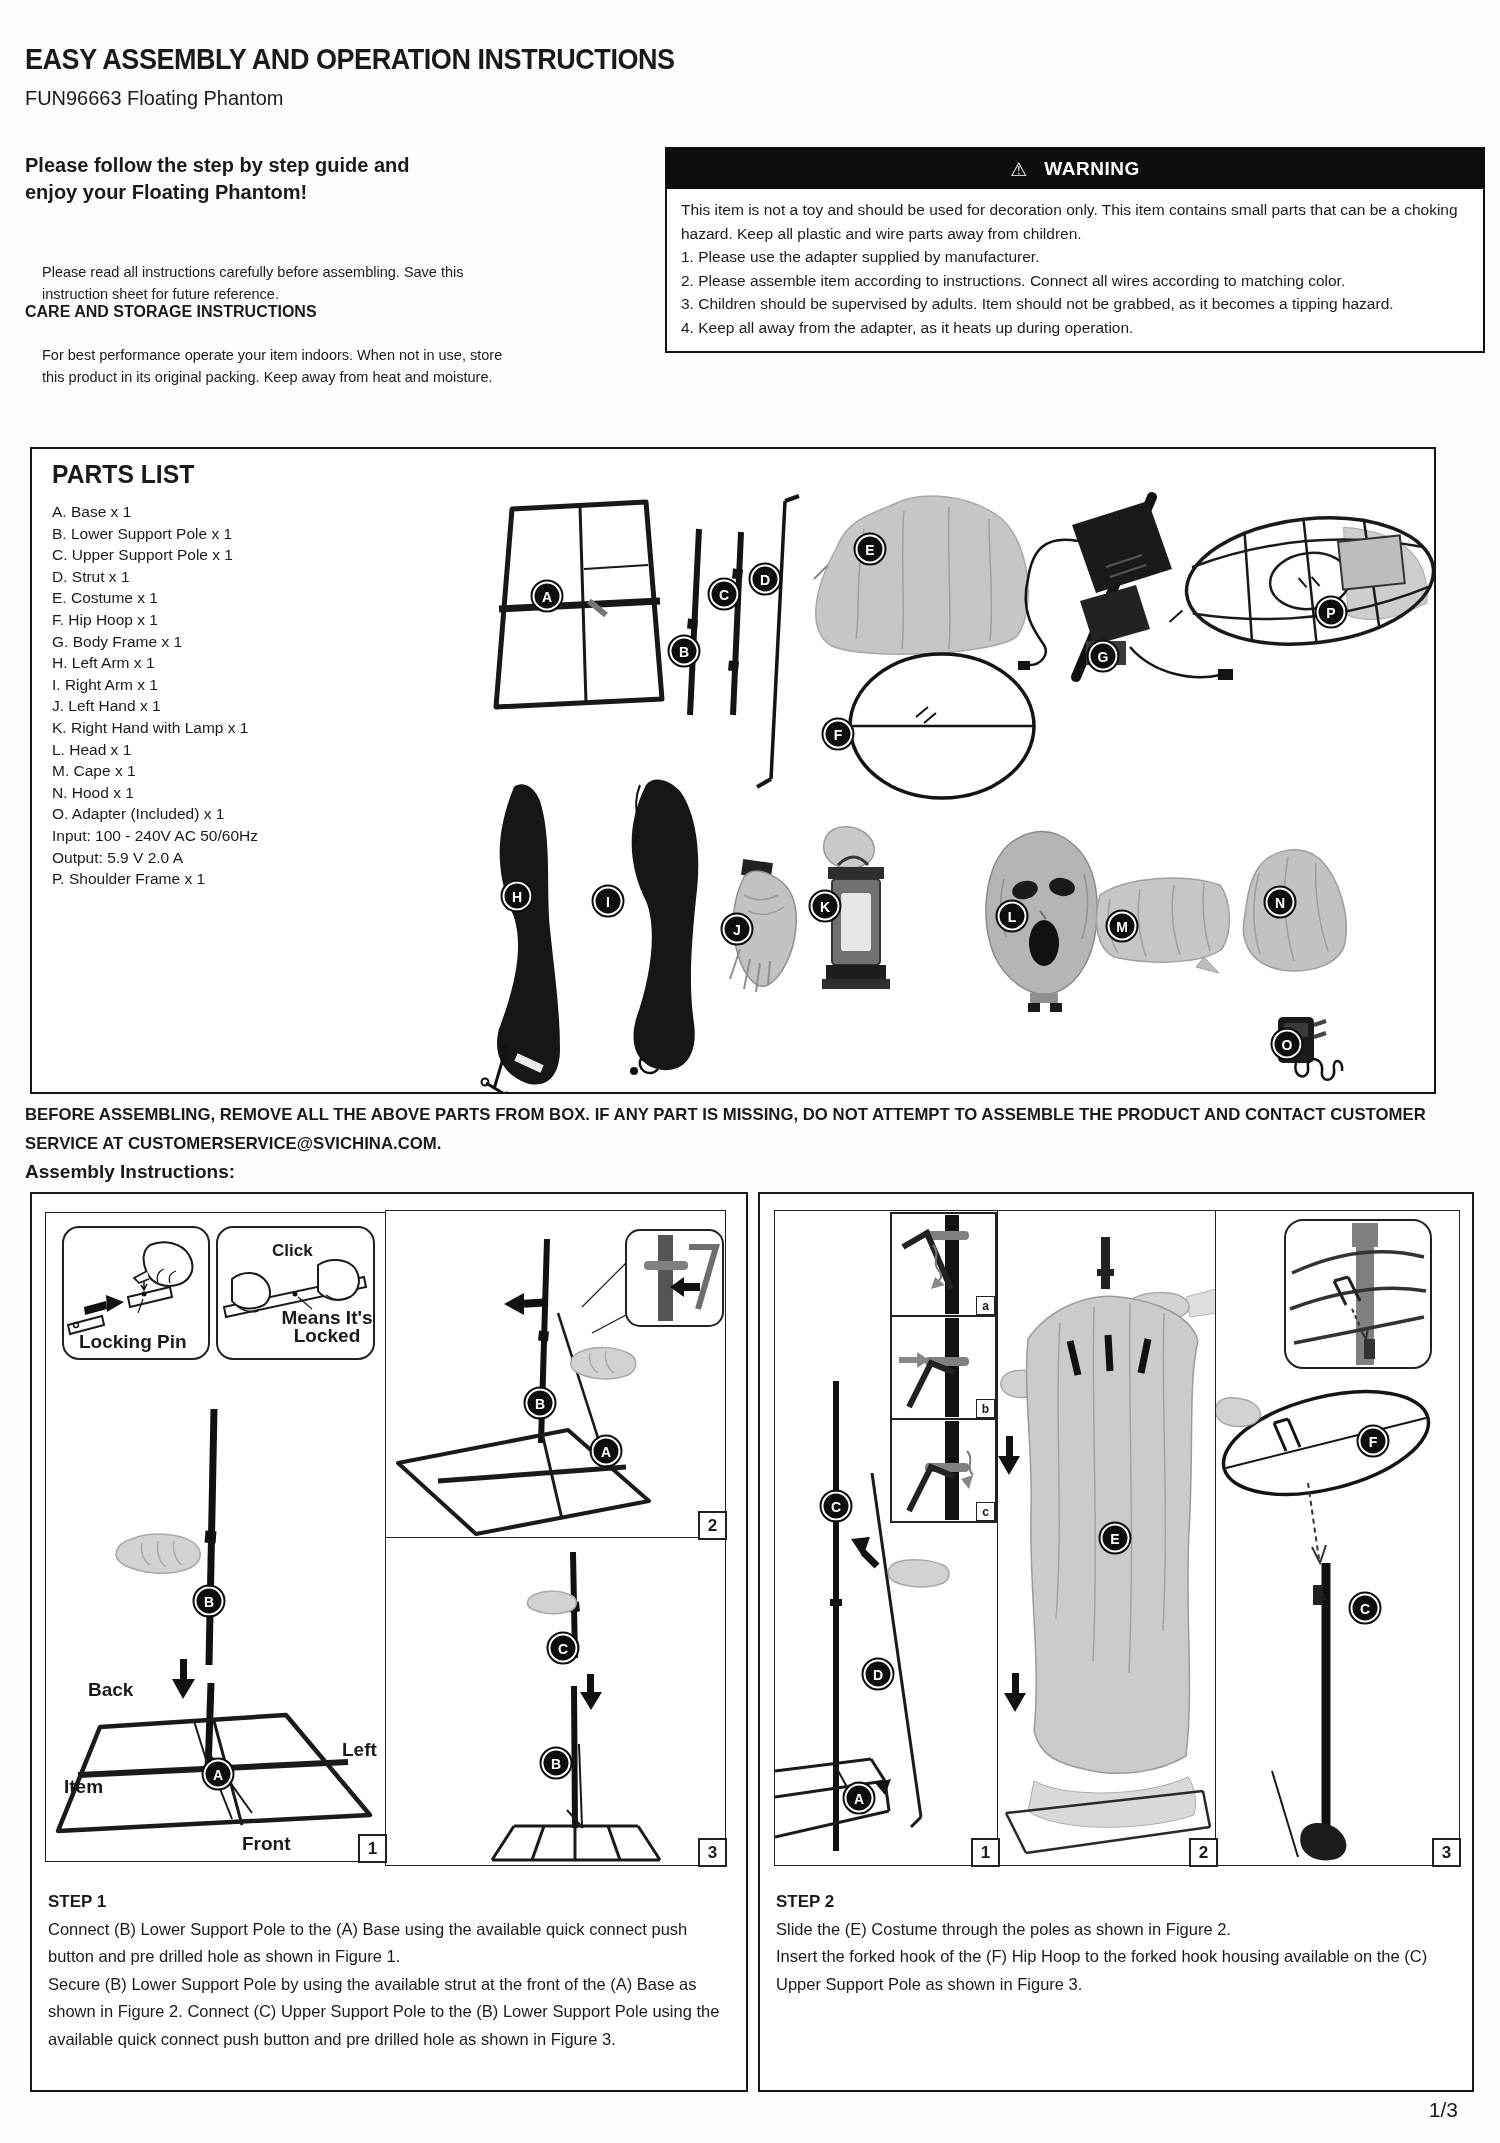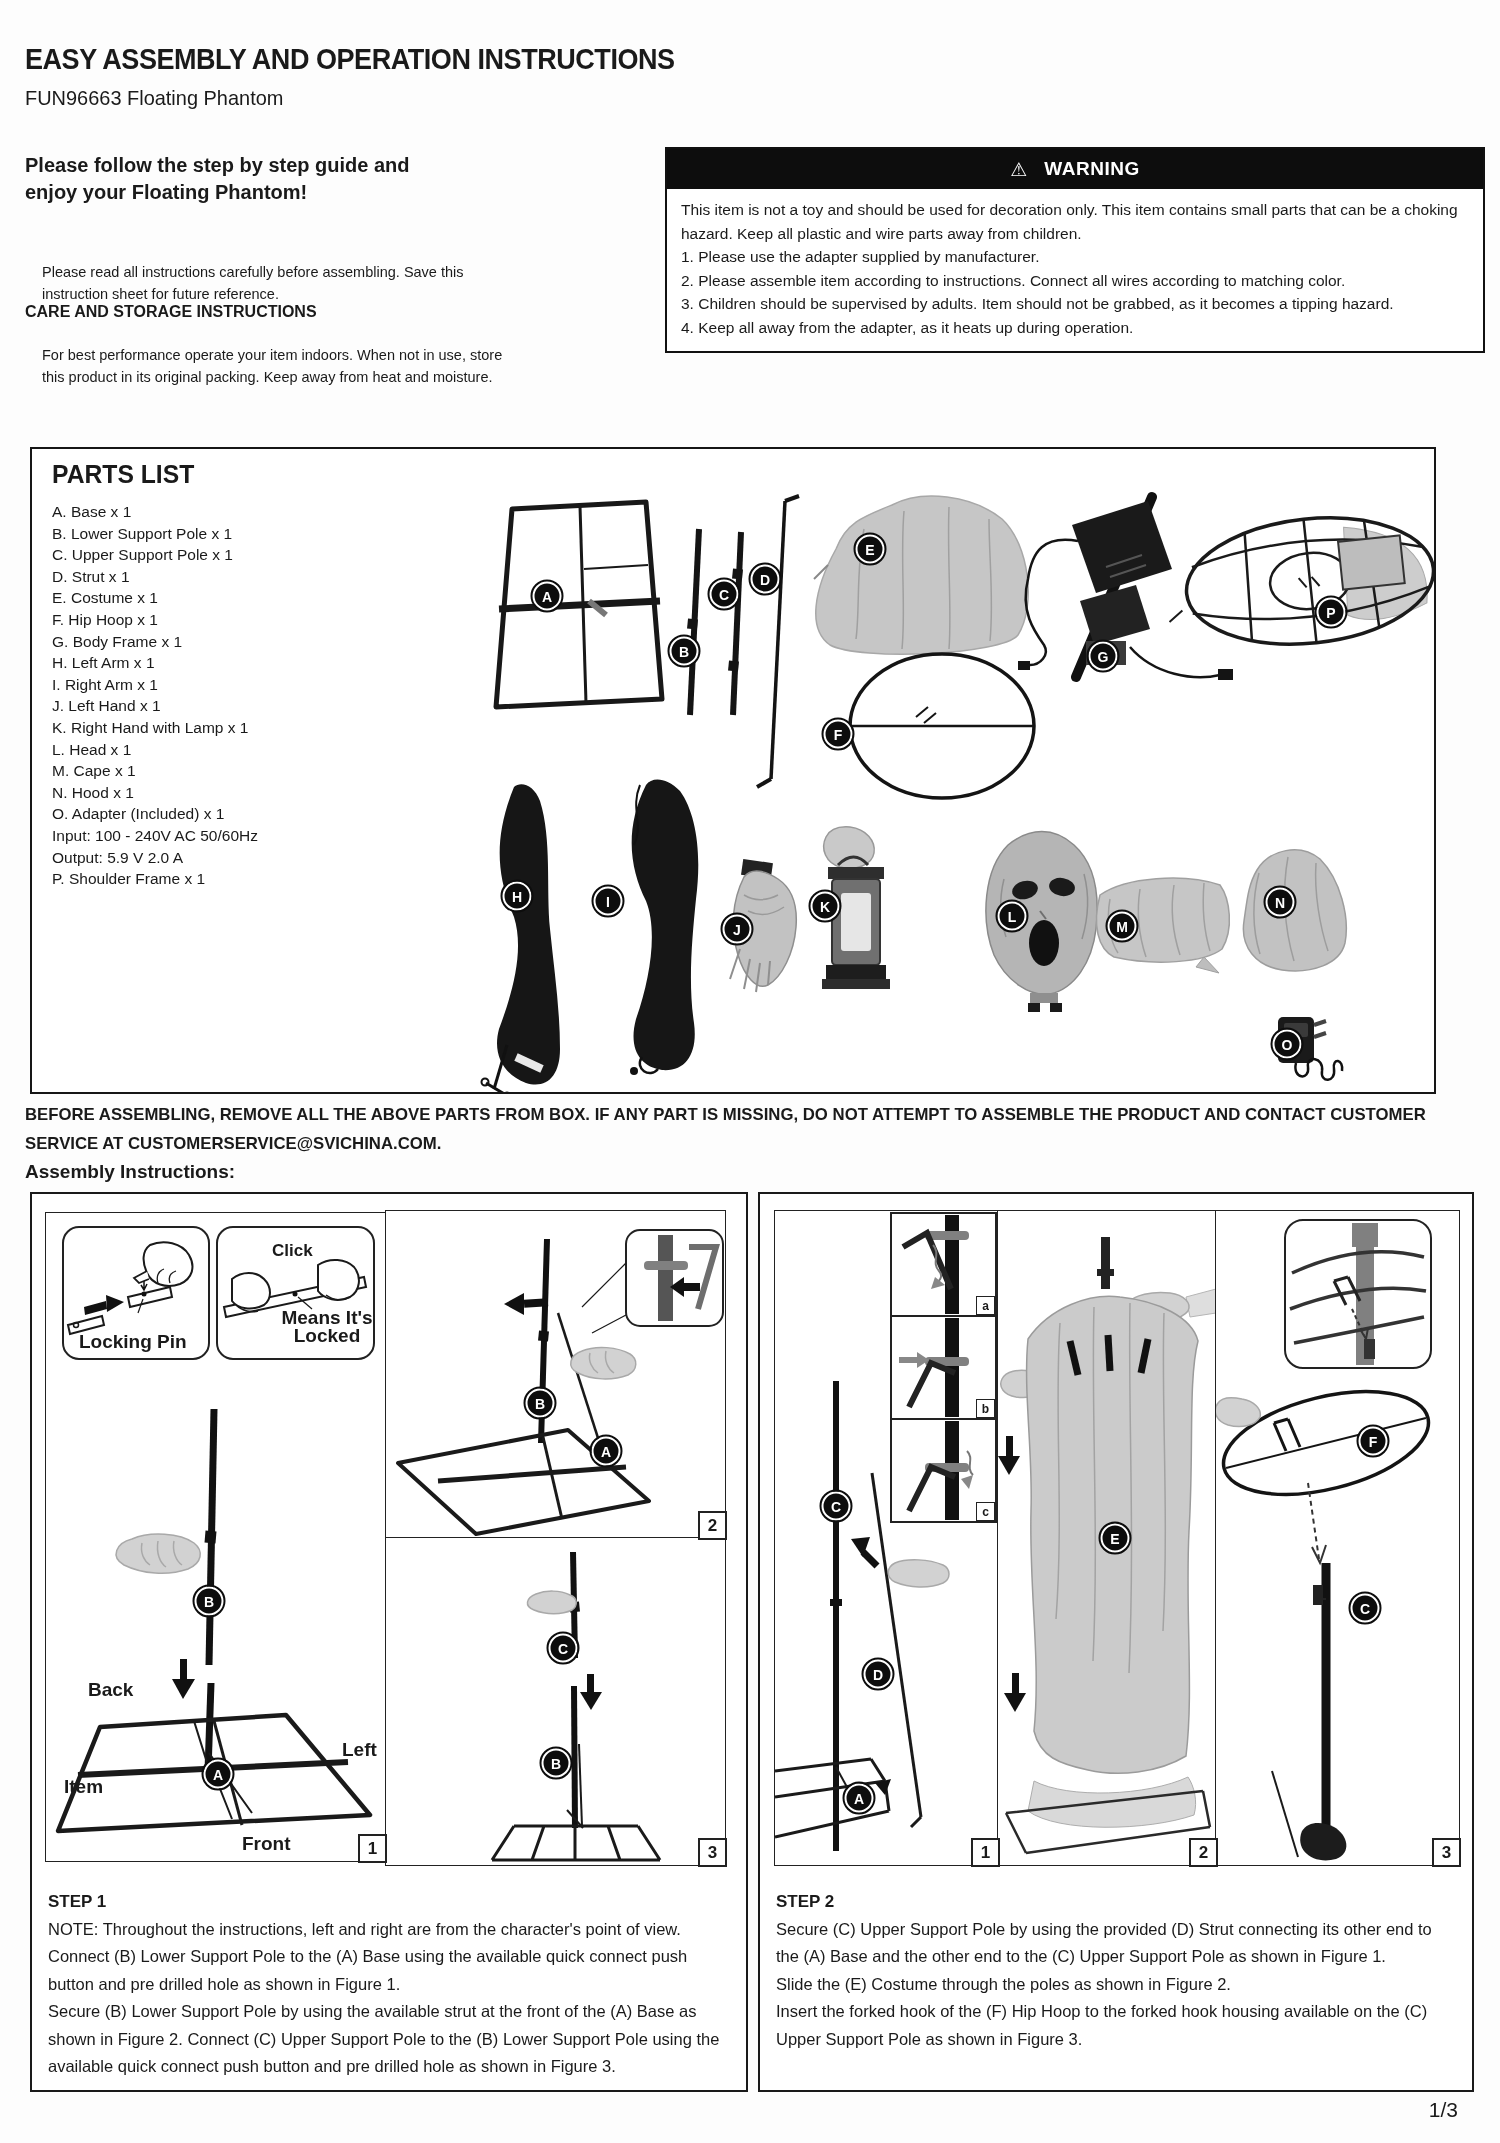--- a/index.html
+++ b/index.html
@@ -339,21 +339,20 @@
         <path d="M181,272 L197,290" stroke="#1a1a1a" stroke-width="2"></path>
         <path d="M128,288 L252,288 M106,322 L274,322 M128,288 L106,322 M252,288 L274,322 M189,288 L189,322 M158,288 L146,322 M222,288 L234,322" stroke="#1a1a1a" stroke-width="3" fill="none"></path>
       </svg>
       <span class="pm" style="left:177px;top:110px;">C</span>
       <span class="pm" style="left:170px;top:225px;">B</span>
       <div class="fig-badge">3</div>
     </div>
 
     <div class="step-text">
       <div class="step-title">STEP 1</div>
-      <p>NOTE: Throughout the instructions, left and right are from the character's point of view.</p>
       <p>Connect (B) Lower Support Pole to the (A) Base using the available quick connect push button and pre drilled hole as shown in Figure 1.</p>
       <p>Secure (B) Lower Support Pole by using the available strut at the front of the (A) Base as shown in Figure 2. Connect (C) Upper Support Pole to the (B) Lower Support Pole using the available quick connect push button and pre drilled hole as shown in Figure 3.</p>
     </div>
   </div>
 
   <div class="abs panel panel-right">
 
     <div class="fig-box" style="left:14px;top:16px;width:223px;height:654px;">
       <svg width="223" height="654" viewBox="0 0 223 654">
         <g>
@@ -454,20 +453,19 @@
           <path d="M86,620 C78,640 98,654 120,648 C136,642 132,624 118,616 C106,610 92,610 86,620 Z" fill="#1c1c1c"></path>
         </g>
       </svg>
       <span class="pm" style="left:157px;top:230px;">F</span>
       <span class="pm" style="left:149px;top:397px;">C</span>
       <div class="fig-badge">3</div>
     </div>
 
     <div class="step-text">
       <div class="step-title">STEP 2</div>
-      <p>Secure (C) Upper Support Pole by using the provided (D) Strut connecting its other end to the (A) Base and the other end to the (C) Upper Support Pole as shown in Figure 1.</p>
       <p>Slide the (E) Costume through the poles as shown in Figure 2.</p>
       <p>Insert the forked hook of the (F) Hip Hoop to the forked hook housing available on the (C) Upper Support Pole as shown in Figure 3.</p>
     </div>
   </div>
 
   <div class="abs footer-page">1/3</div>
 </div>
 
 </body></html>

